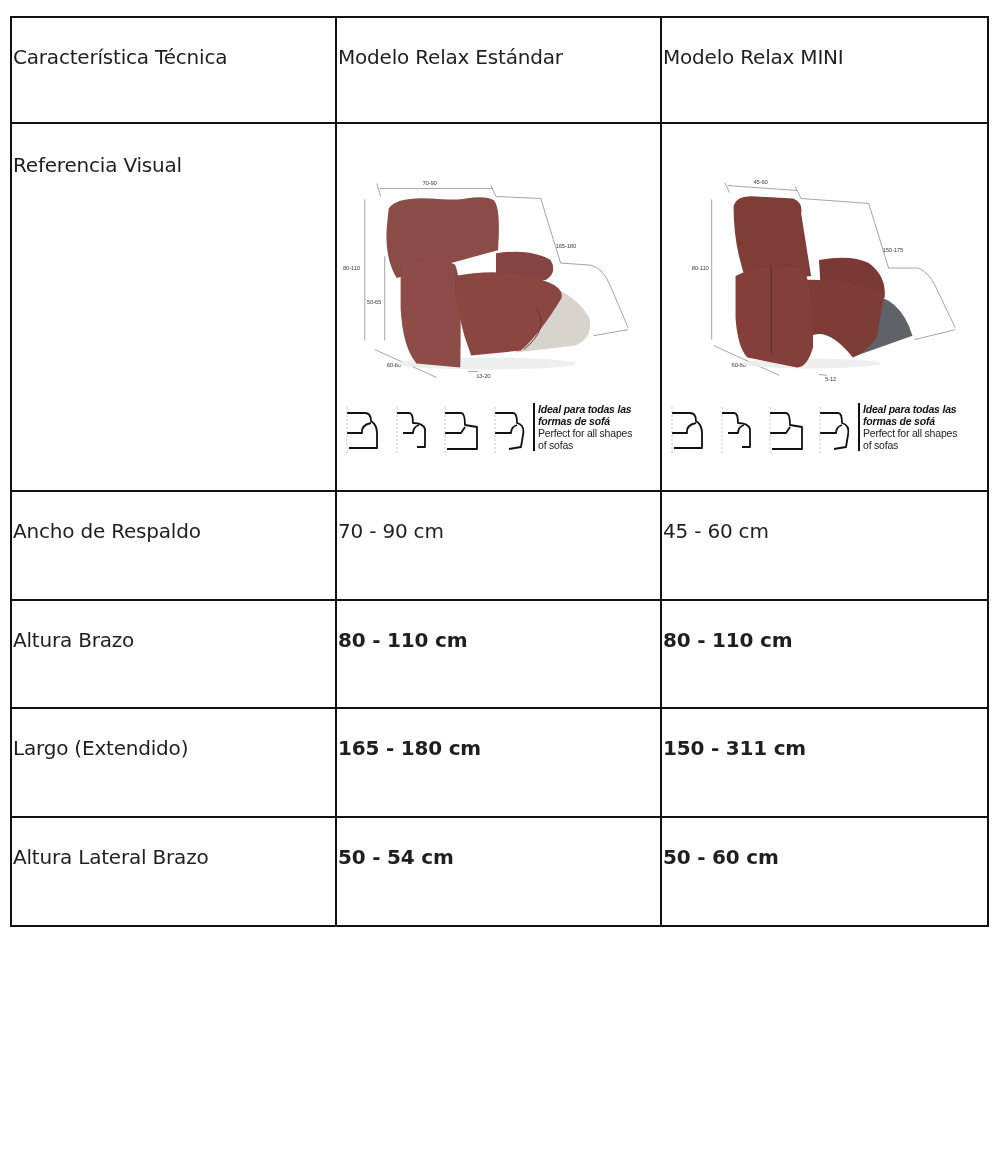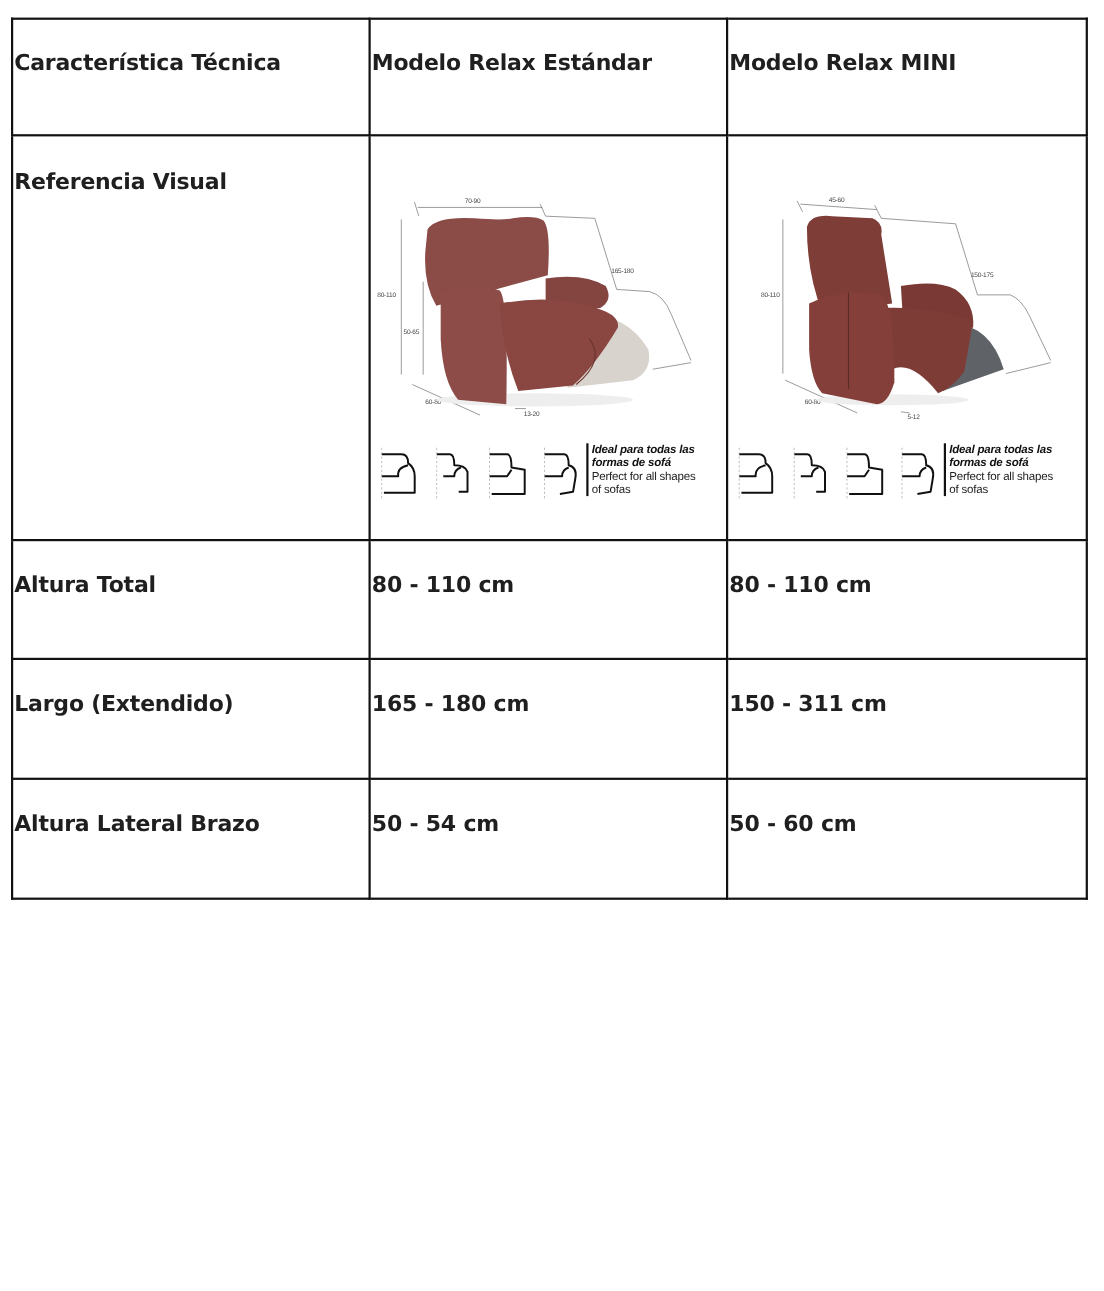--- a/index.html
+++ b/index.html
@@ -34,21 +34,21 @@
   }
   .spec-table col.c1 { width: 325px; }
   .spec-table col.c2 { width: 325px; }
   .spec-table col.c3 { width: 327px; }
 
   .cell-text {
     display: block;
     padding-top: 27px;
     padding-left: 1px;
   }
-  .bold { font-weight: bold; }
+  .bold { font-weight: normal; }
   .regular { font-weight: bold; }
 
   tr.row-header td { height: 104px; }
   tr.row-visual td { height: 366px; margin-top: 44px; }
   tr.row-std td { height: 107px; }
   tr.row-tall td { height: 106px; }
 
   .row-visual .cell-text { padding-top: 29px; }
 
   .visual-wrap {
@@ -247,23 +247,34 @@
             </svg>
             <div class="shape-caption">
               <span class="cap-es">Ideal para todas las formas de sofá</span>
               <span class="cap-en">Perfect for all shapes of sofas</span>
             </div>
           </div>
         </div>
       </td>
     </tr>
 
+    <tr class="row-std">
+      <td>
+          <span class="cell-text bold">Ancho de Respaldo</span>
+        </td>
+      <td>
+          <span class="cell-text bold">70 - 90 cm</span>
+        </td>
+      <td>
+          <span class="cell-text bold">45 - 60 cm</span>
+        </td>
+    </tr>
     <tr class="row-tall">
       <td>
-          <span class="cell-text bold">Altura Total</span>
+          <span class="cell-text bold">Altura Brazo</span>
         </td>
       <td>
           <span class="cell-text regular">80 - 110 cm</span>
         </td>
       <td>
           <span class="cell-text regular">80 - 110 cm</span>
         </td>
     </tr>
     <tr class="row-std">
       <td>

